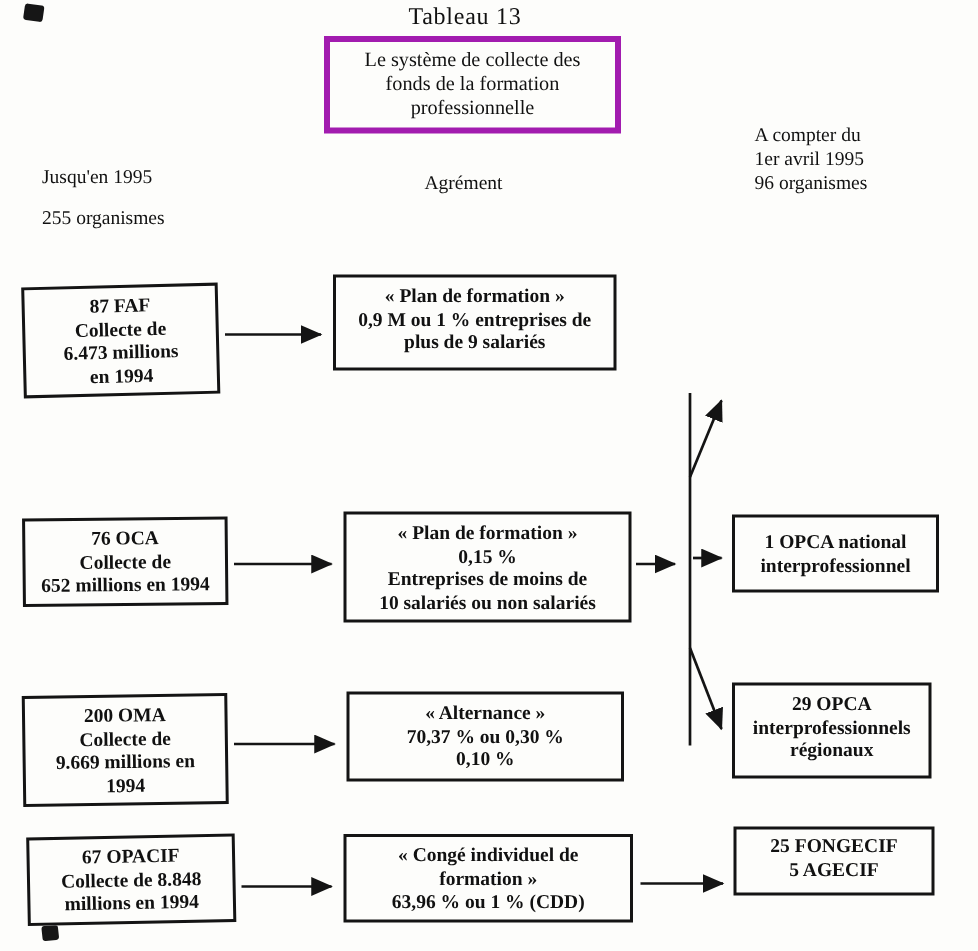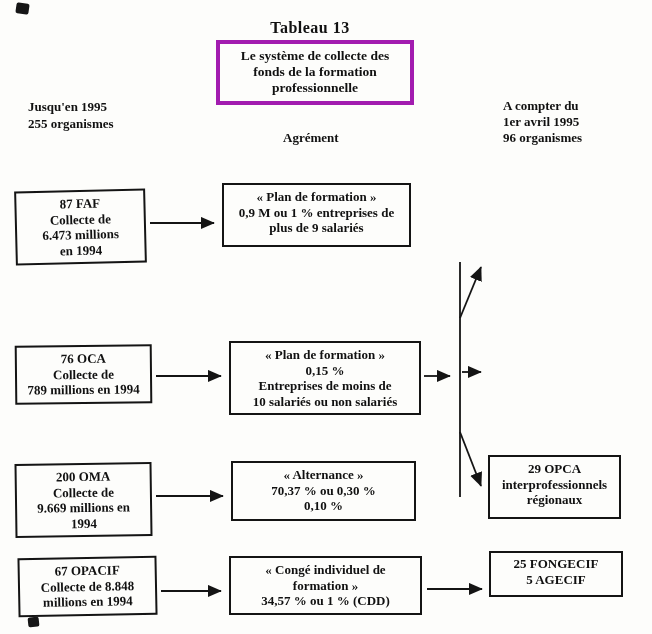--- a/index.html
+++ b/index.html
@@ -11,39 +11,39 @@
     position: relative;
     width: 652px;
     height: 634px;
     background: #fdfdfb;
     font-family: "Liberation Serif", "DejaVu Serif", serif;
     color: #111;
     overflow: hidden;
   }
   .abs { position: absolute; }
   .pre { white-space: pre-line; }
-  .bold { font-weight: 700; margin-top: 16px; }
+  .bold { font-weight: 400; }
 
   .page-title {
     left: 215px; top: 3px; width: 190px;
     text-align: center;
     font-size: 16px;
     letter-spacing: 0.5px;
   }
   .title-box {
     left: 216px; top: 24px; width: 182px;
     border: 4px solid #a21caf;
     padding: 4px 4px 5px 4px;
     text-align: center;
     font-size: 13.5px;
     line-height: 16px;
     background: #fdfdfb;
   }
   .col-header { font-size: 13px; }
-  .hdr-left  { left: 28px;  top: 82px;  line-height: 17px; }
+  .hdr-left  { left: 28px;  top: 104px;  line-height: 27px; }
   .hdr-mid   { left: 283px; top: 114px; }
   .hdr-right { left: 503px; top: 82px;  line-height: 16px; }
 
   .box {
     border: 2px solid #141414;
     background: #fdfdfb;
     text-align: center;
     font-weight: 700;
     font-size: 13px;
     line-height: 15.5px;
@@ -119,42 +119,44 @@
   <div class="abs col-header bold pre hdr-right">A compter du
 1er avril 1995
 96 organismes</div>
 
   <div class="abs box src1">87 FAF
 Collecte de
 6.473 millions
 en 1994</div>
   <div class="abs box src2">76 OCA
 Collecte de
-789 millions en 1994</div>
+652 millions en 1994</div>
   <div class="abs box src3">200 OMA
 Collecte de
 9.669 millions en
 1994</div>
   <div class="abs box src4">67 OPACIF
 Collecte de 8.848
 millions en 1994</div>
 
   <div class="abs box agr1">« Plan de formation »
 0,9 M ou 1 % entreprises de
 plus de 9 salariés</div>
   <div class="abs box agr2">« Plan de formation »
 0,15 %
 Entreprises de moins de
 10 salariés ou non salariés</div>
   <div class="abs box agr3">« Alternance »
 70,37 % ou 0,30 %
 0,10 %</div>
   <div class="abs box agr4">« Congé individuel de
 formation »
-34,57 % ou 1 % (CDD)</div>
+63,96 % ou 1 % (CDD)</div>
 
+  <div class="abs box tgt2">1 OPCA national
+interprofessionnel</div>
   <div class="abs box tgt3">29 OPCA
 interprofessionnels
 régionaux</div>
   <div class="abs box tgt4">25 FONGECIF
 5 AGECIF</div>
 
 </div>
 
 </body></html>

